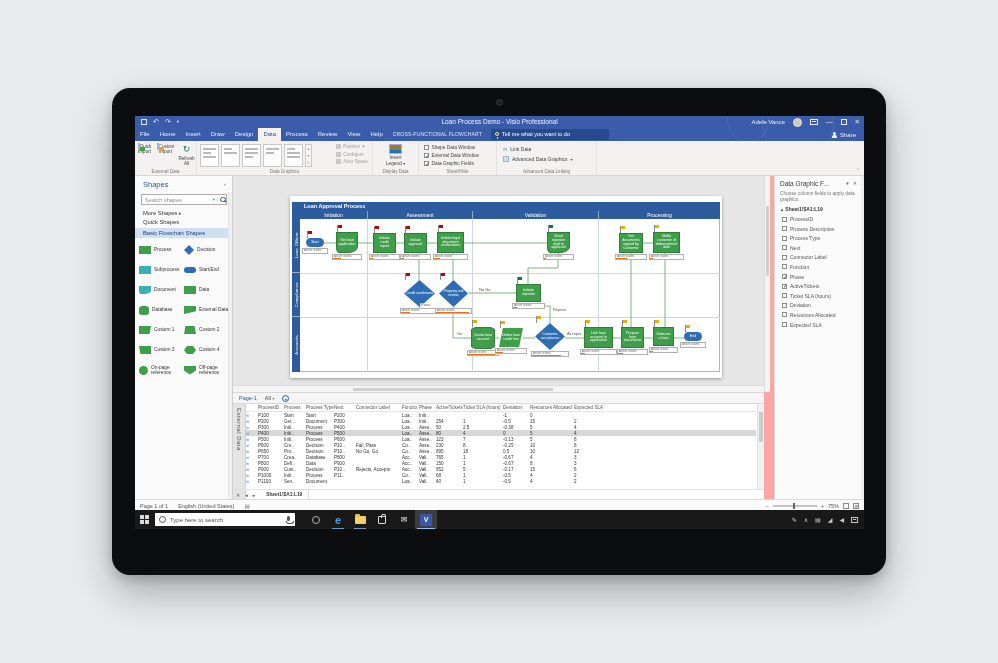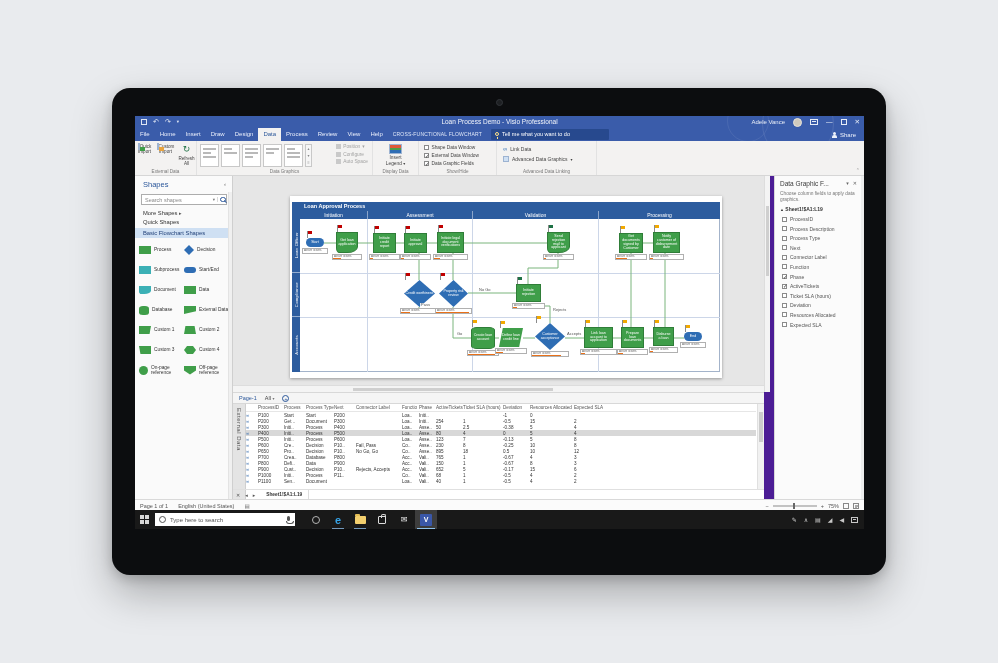--- a/index.html
+++ b/index.html
@@ -70,21 +70,21 @@
   .cb { width:5px; height:5px; border:1px solid #8a8a8a; background:#fff; position:relative; flex:0 0 auto; }
   .cb.checked::after { content:"✓"; position:absolute; left:0px; top:-1.5px; font-size:5.5px; color:#333; }
   .g5 { width:100px; padding:5px 0 0 6px; display:flex; flex-direction:column; gap:4px; }
   .lnkrow { display:flex; align-items:center; gap:3px; font-size:5px; color:#444; white-space:nowrap; }
   .chainicon { color:#2e6db4; font-size:6px; }
   .adgicon { width:6px; height:6px; background:#cfe0f3; border:1px solid #9db3d1; }
   .gfill { flex:1; border-right:none; }
   .ribcollapse { position:absolute; right:4px; bottom:2px; font-size:5px; color:#9a9a9a; }
 
   
-  .main { position:absolute; left:0; top:60px; width:729px; height:323px; background:#4c1d95;padding-left:26px; }
+  .main { position:absolute; left:0; top:60px; width:729px; height:323px; background:#fca5a5;padding-left:26px; }
 
   
   .spanel { position:absolute; left:0; top:0; width:98px; height:323px; background:#fafafa; border-right:1px solid #cfcfcf; }
   .sp-title { position:absolute; left:8px; top:4px; font-size:7.5px; color:#2b579a; }
   .sp-collapse { position:absolute; right:6px; top:5px; font-size:6px; color:#666; }
   .sp-search { position:absolute; left:6px; top:18px; width:86px; height:11px; background:#fff; border:1px solid #adadad; display:flex; align-items:center; }
   .sp-search .ph { flex:1; font-size:5.5px; color:#8a8a8a; padding-left:3px; white-space:nowrap; overflow:hidden; }
   .sp-search .dd { font-size:4.5px; color:#777; padding:0 2px; border-right:1px solid #d9d9d9; }
   .mag { width:8px; position:relative; height:9px; }
   .mag::before { content:""; position:absolute; left:2px; top:1.5px; width:3.5px; height:3.5px; border:1px solid #2b579a; border-radius:50%; }

